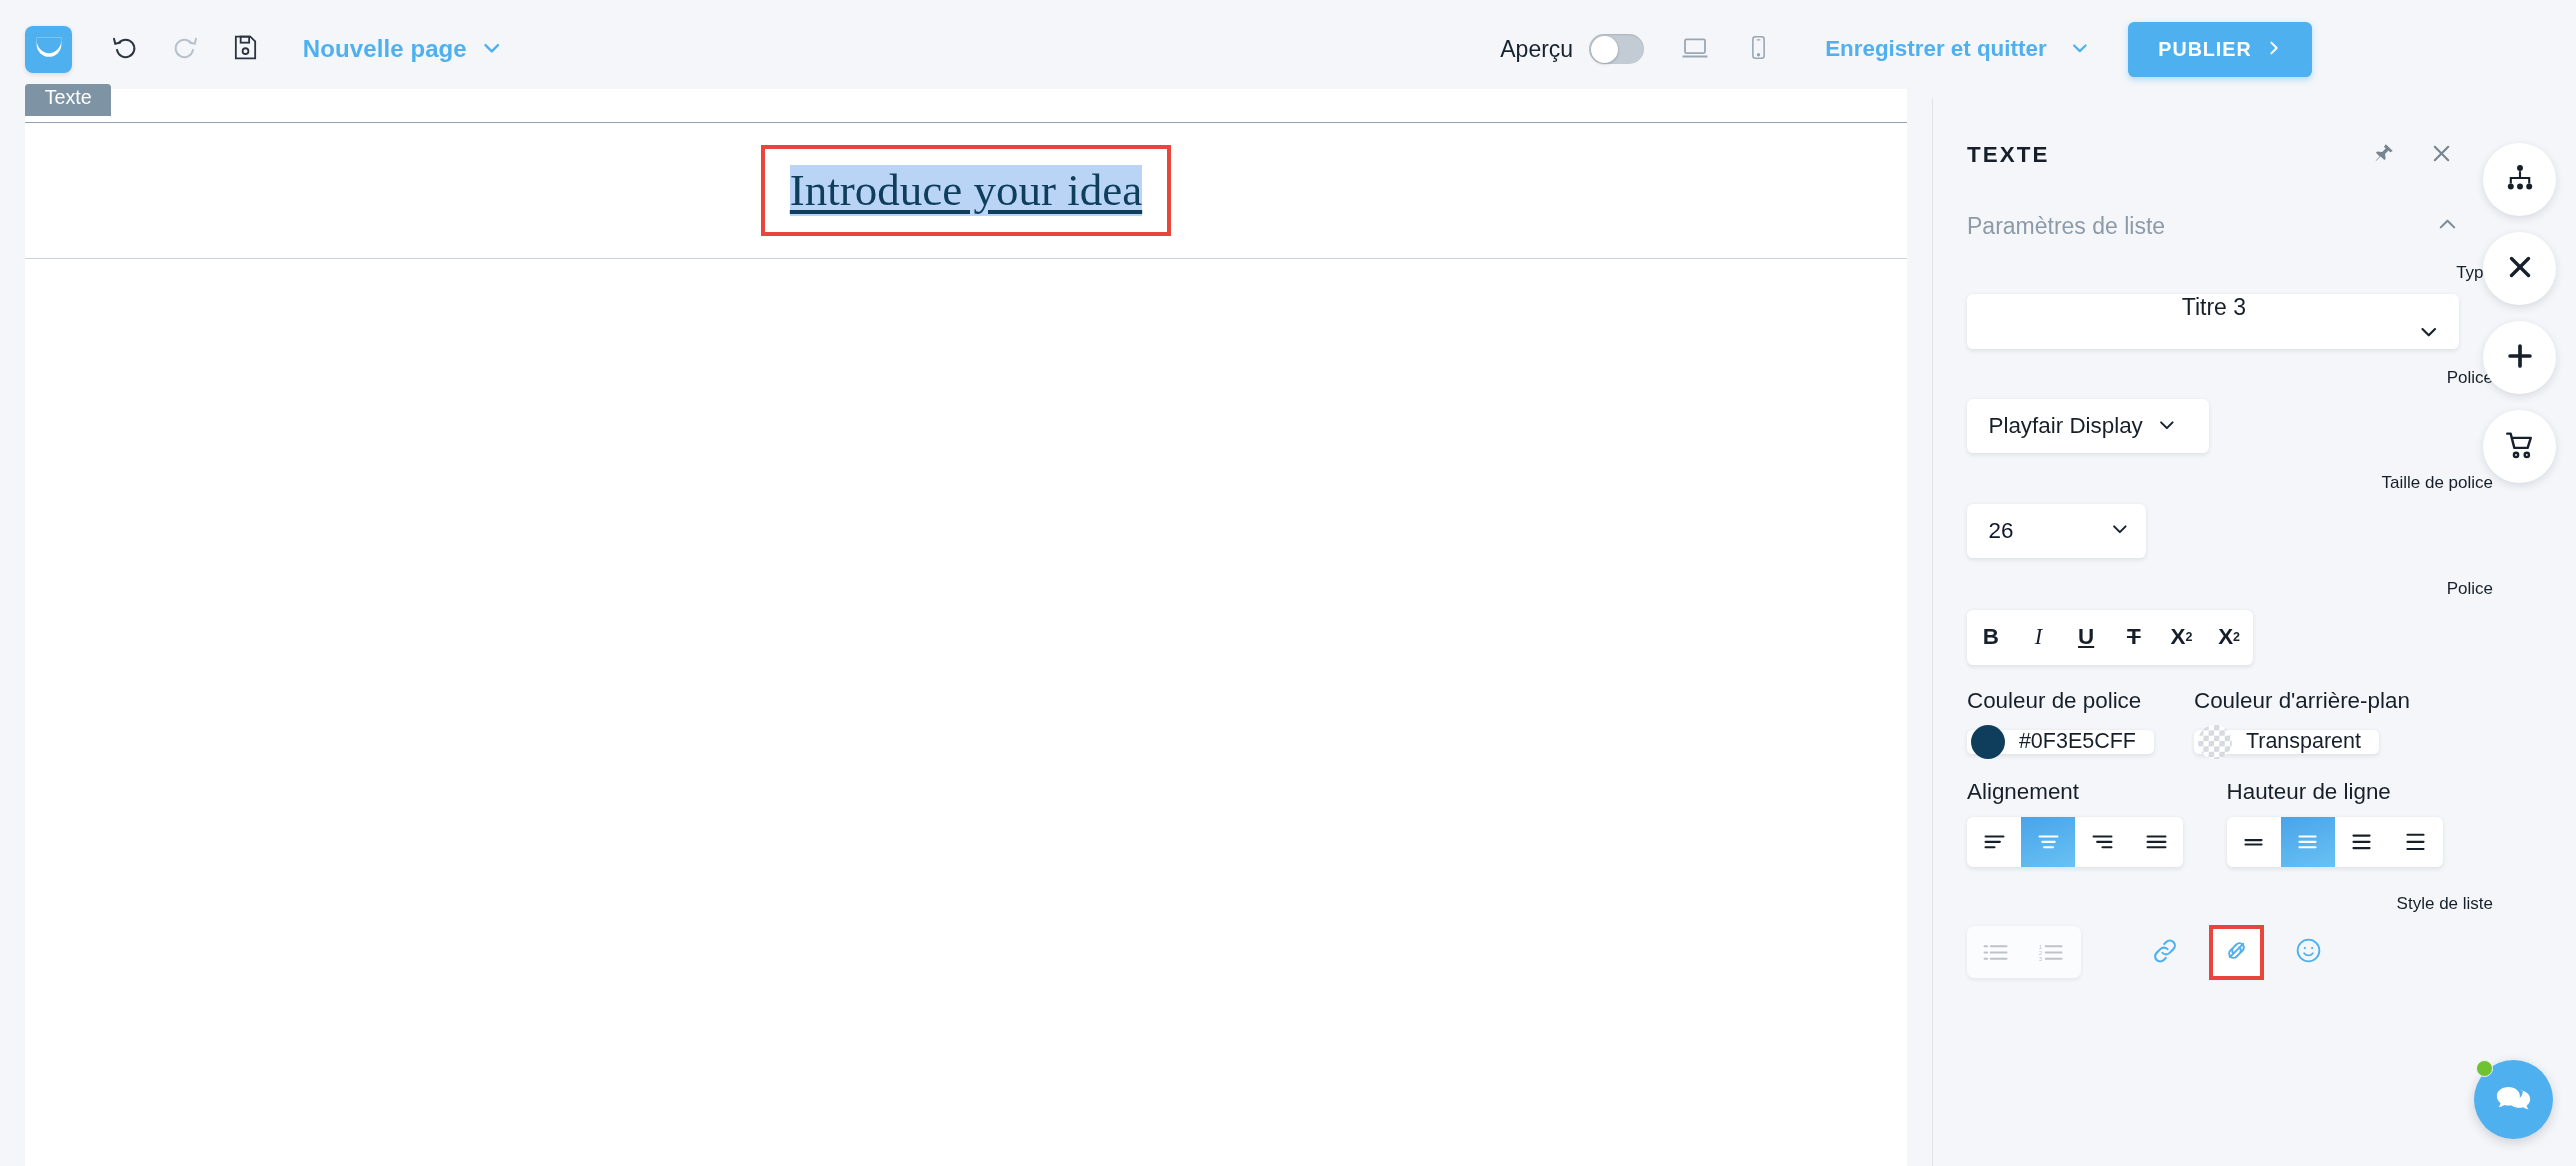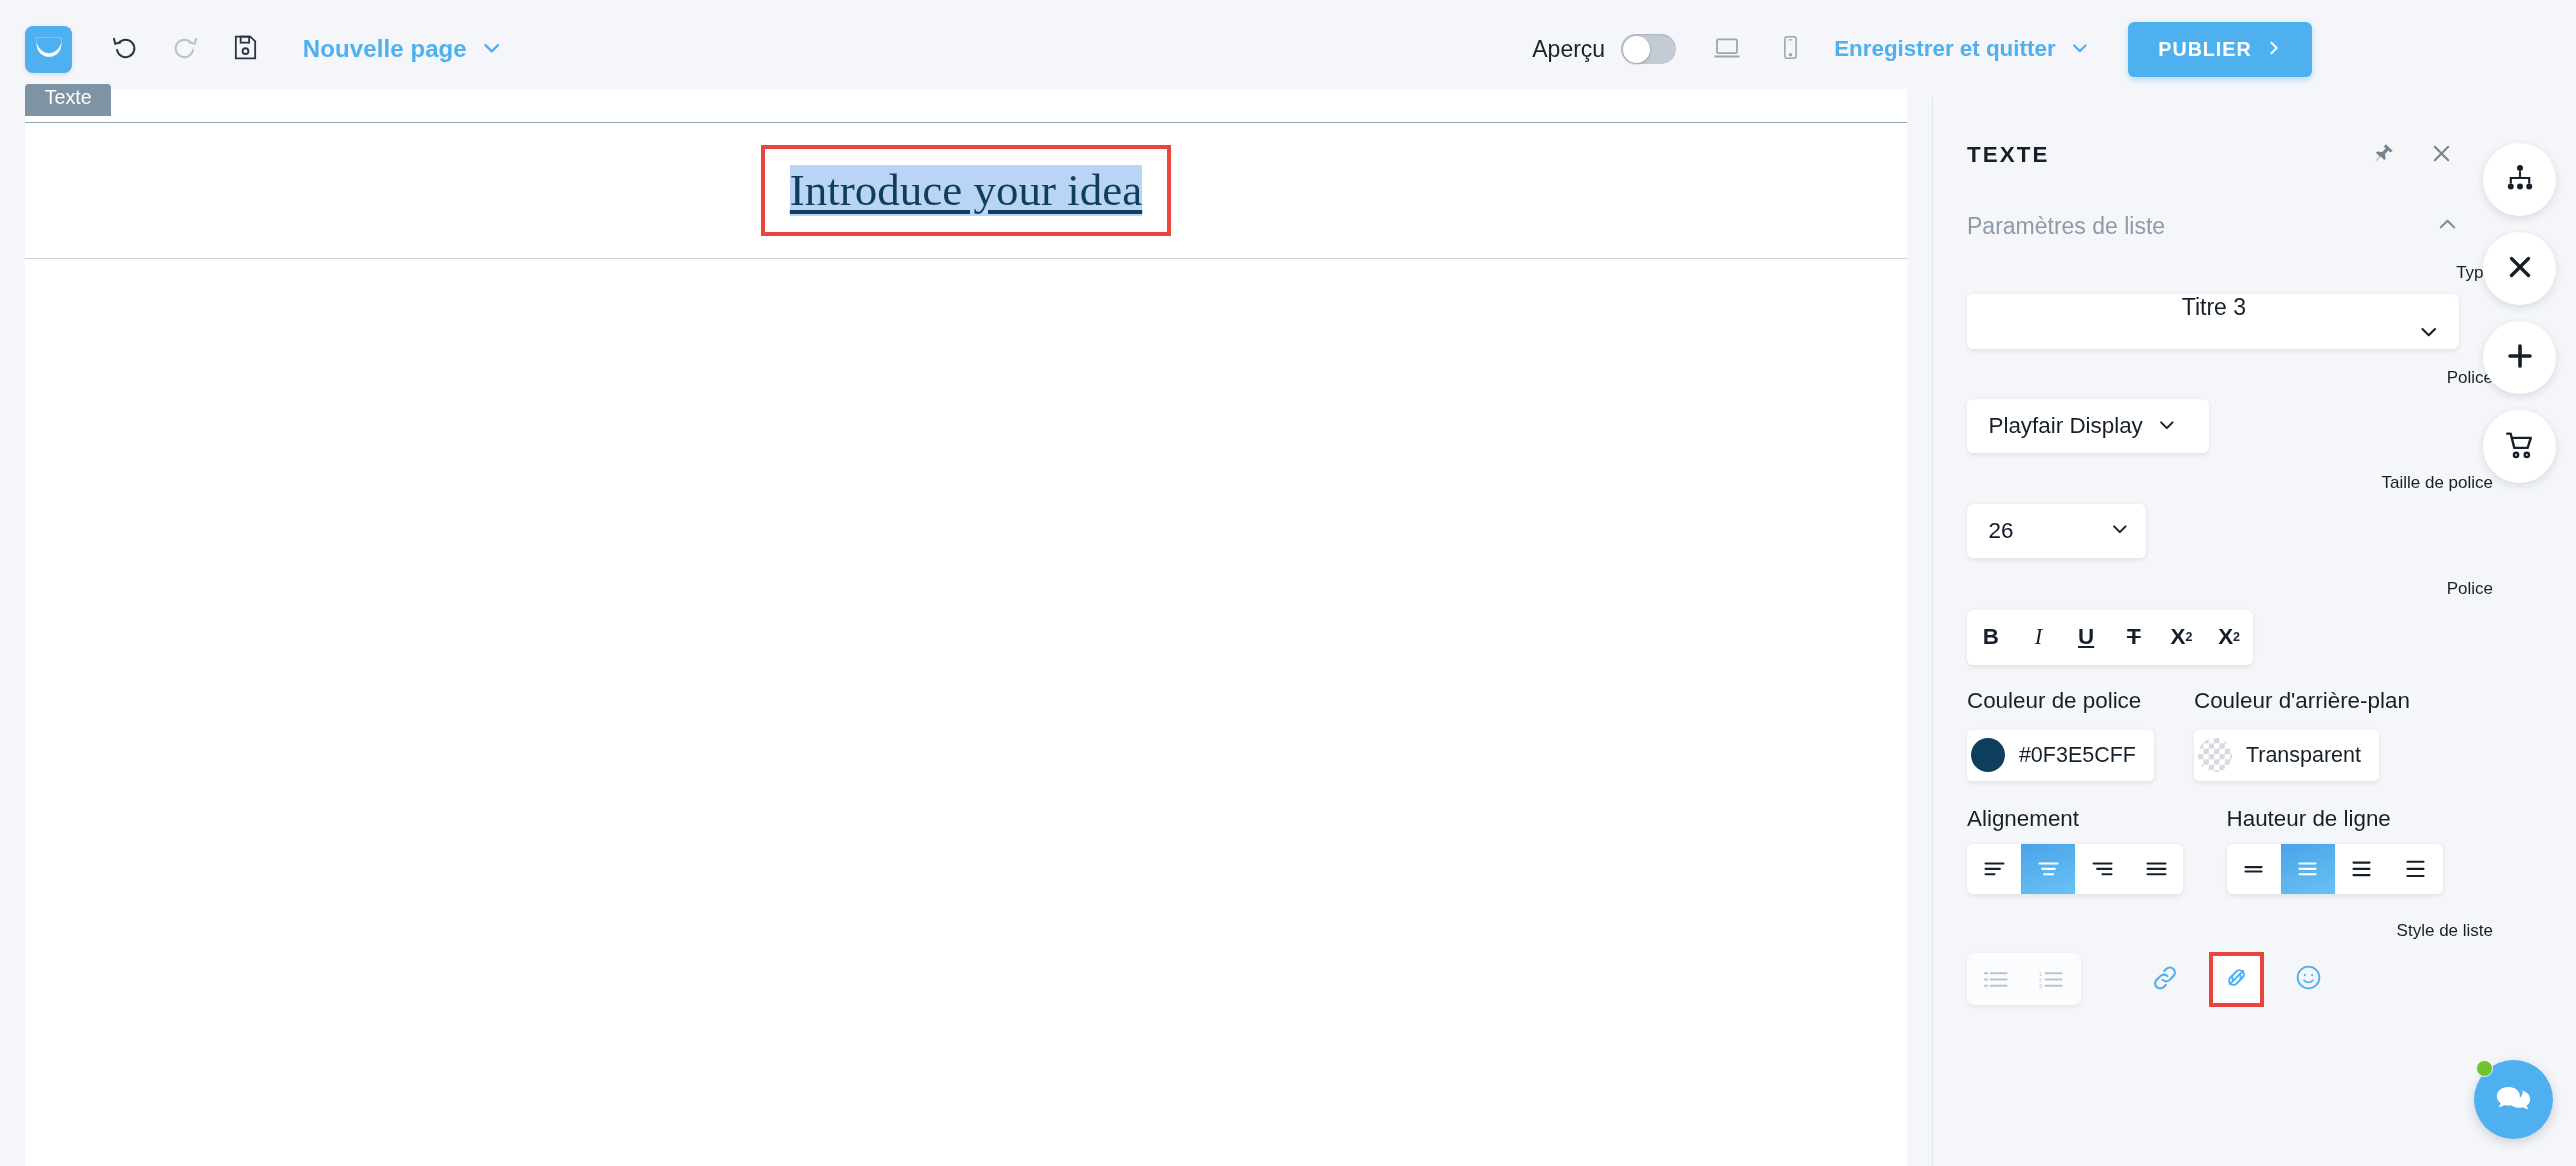--- a/index.html
+++ b/index.html
@@ -48,22 +48,22 @@
     background: #c3cbd4; position: relative; cursor: pointer;
     box-shadow: inset 0 0.9px 1.8px rgba(0,0,0,.12);
   }
   #apercu-toggle .knob {
     position: absolute; left: 1.8px; top: 1.8px;
     width: 27px; height: 27px; border-radius: 50%;
     background: #ffffff; box-shadow: 0 0.9px 2.7px rgba(0,0,0,.25);
   }
   #device-btns { display: flex; align-items: center; gap: 9px; margin-left: 23px; }
   #save-quit {
-    display: flex; align-items: center; gap: 14px;
-    margin-left: 16px; cursor: pointer;
+    display: flex; align-items: center; gap: 23px;
+    margin-left: 39px; cursor: pointer;
   }
   #save-quit .lbl { color: #4fb0f0; font-size: 22.4px; font-weight: 600; }
   #publish-btn {
     margin-left: 39px;
     height: 55px; padding: 0 30px;
     background: #4fb0f0; color: #fff;
     border: none; border-radius: 6.3px;
     font-size: 19.7px; font-weight: 700; letter-spacing: 1px;
     display: flex; align-items: center; gap: 14.3px;
     cursor: pointer;
@@ -203,21 +203,21 @@
   .style-btn sub, .style-btn sup { font-size: 12.5px; font-weight: 700; }
 
   #color-row { display: flex; margin-top: 5.4px; }
   #color-col-font { width: 261px; padding-left: 34px; }
   #color-col-bg   { width: 295px; }
   .color-head { font-size: 22.4px; color: #17202a; margin-bottom: 16px; }
   .color-chip {
     display: flex; align-items: center; gap: 14.3px;
     background: #ffffff; border-radius: 5.4px;
     box-shadow: 0 1.8px 4.5px rgba(25,40,60,.10);
-    height: 51px; padding-right: 18px; width: fit-content;
+    height: 24px; padding-right: 18px; width: fit-content;
     cursor: pointer;
   }
   .swatch { width: 34px; height: 34px; border-radius: 50%; margin-left: 3.6px; flex: none; }
   .chip-text { font-size: 21.5px; color: #17202a; }
   .swatch.transparent {
     background-image:
       linear-gradient(45deg,#d4d8dd 25%,transparent 25%,transparent 75%,#d4d8dd 75%),
       linear-gradient(45deg,#d4d8dd 25%,transparent 25%,transparent 75%,#d4d8dd 75%);
     background-size: 10.7px 10.7px;
     background-position: 0 0, 5.4px 5.4px;

